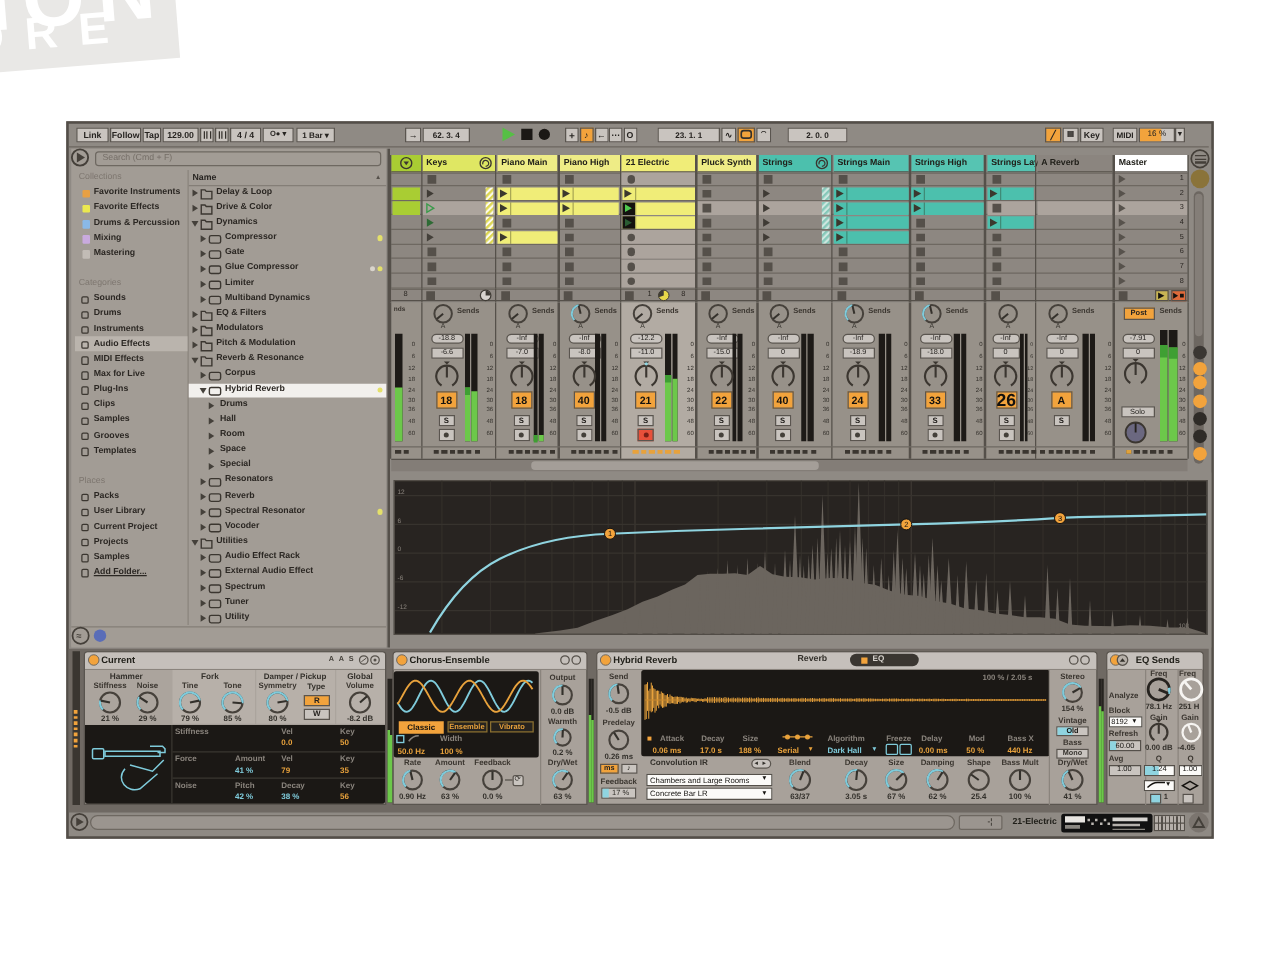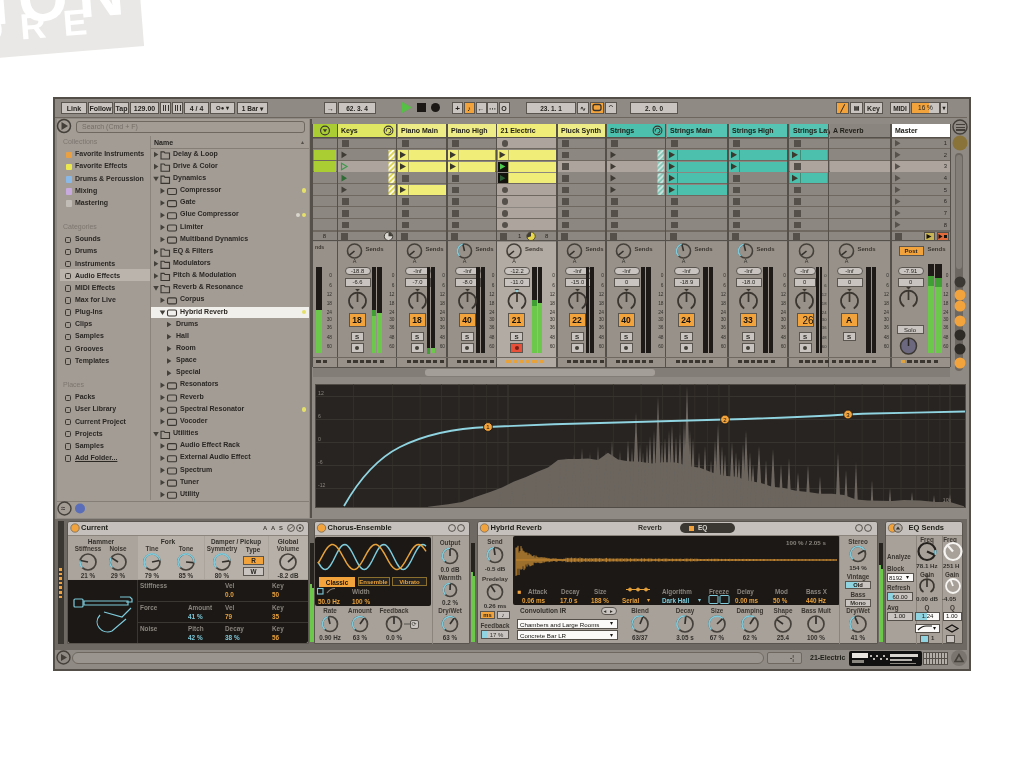--- a/index.html
+++ b/index.html
@@ -460,21 +460,21 @@
 <div class="a" style="left:741.5px;top:343px;width:13px;height:9.5px;background:#c9c4bf;border:1px solid #5a554f;box-sizing:border-box"></div>
 <div class="a" style="left:746.0px;top:345.8px;width:4px;height:4px;background:#44403a;border-radius:50%"></div>
 <div class="a" style="left:763.0px;top:267px;width:4.6px;height:86px;background:#1d1a17"></div>
 <div class="a" style="left:768.6px;top:267px;width:4.6px;height:86px;background:#1d1a17"></div>
 <div class="a" style="left:800.5px;top:258px;width:12px;text-align:center;font-size:5.5px;line-height:6.5px;color:#33302b;white-space:nowrap;">A</div>
 <div class="a" style="left:793.5px;top:266.5px;width:22px;height:8.5px;background:#c9c4bf;border:1px solid #5a554f;border-radius:4px;box-sizing:border-box"></div>
 <div class="a" style="left:793.5px;top:267.5px;width:22px;text-align:center;font-size:5.8px;line-height:6.8px;color:#262320;white-space:nowrap;">-Inf</div>
 <div class="a" style="left:793.5px;top:278px;width:22px;height:8.5px;background:#c9c4bf;border:1px solid #5a554f;box-sizing:border-box"></div>
 <div class="a" style="left:793.5px;top:279px;width:22px;text-align:center;font-size:5.8px;line-height:6.8px;color:#262320;white-space:nowrap;">0</div>
 <div class="a" style="left:796.5px;top:312.5px;width:17px;height:14.5px;background:#f2a33c;border:1px solid #5a554f;box-sizing:border-box"></div>
-<div class="a" style="left:796.5px;top:315.5px;width:17px;text-align:right;font-size:10px;line-height:9.5px;color:#14120f;white-space:nowrap;font-weight:normal">26</div>
+<div class="a" style="left:796.5px;top:315.5px;width:17px;text-align:center;font-size:14px;line-height:9.5px;color:#14120f;white-space:nowrap;font-weight:bold">26</div>
 <div class="a" style="left:798.5px;top:331.5px;width:13px;height:9px;background:#c9c4bf;border:1px solid #5a554f;box-sizing:border-box"></div>
 <div class="a" style="left:798.5px;top:332.5px;width:13px;text-align:center;font-size:6.2px;line-height:7.2px;color:#262320;white-space:nowrap;font-weight:bold">S</div>
 <div class="a" style="left:798.5px;top:343px;width:13px;height:9.5px;background:#c9c4bf;border:1px solid #5a554f;box-sizing:border-box"></div>
 <div class="a" style="left:803.0px;top:345.8px;width:4px;height:4px;background:#44403a;border-radius:50%"></div>
 <div class="a" style="left:816.0px;top:267px;width:2.6px;height:86px;background:#1d1a17"></div>
 <div class="a" style="left:819.6px;top:267px;width:2.6px;height:86px;background:#1d1a17"></div>
 <div class="a" style="left:857.5px;top:245.5px;font-size:6px;line-height:7px;color:#3b3630;white-space:nowrap;font-weight:bold">Sends</div>
 <div class="a" style="left:840.5px;top:258px;width:12px;text-align:center;font-size:5.5px;line-height:6.5px;color:#33302b;white-space:nowrap;">A</div>
 <div class="a" style="left:836.5px;top:266.5px;width:26px;height:8.5px;background:#c9c4bf;border:1px solid #5a554f;border-radius:4px;box-sizing:border-box"></div>
 <div class="a" style="left:836.5px;top:267.5px;width:26px;text-align:center;font-size:5.8px;line-height:6.8px;color:#262320;white-space:nowrap;">-Inf</div>

